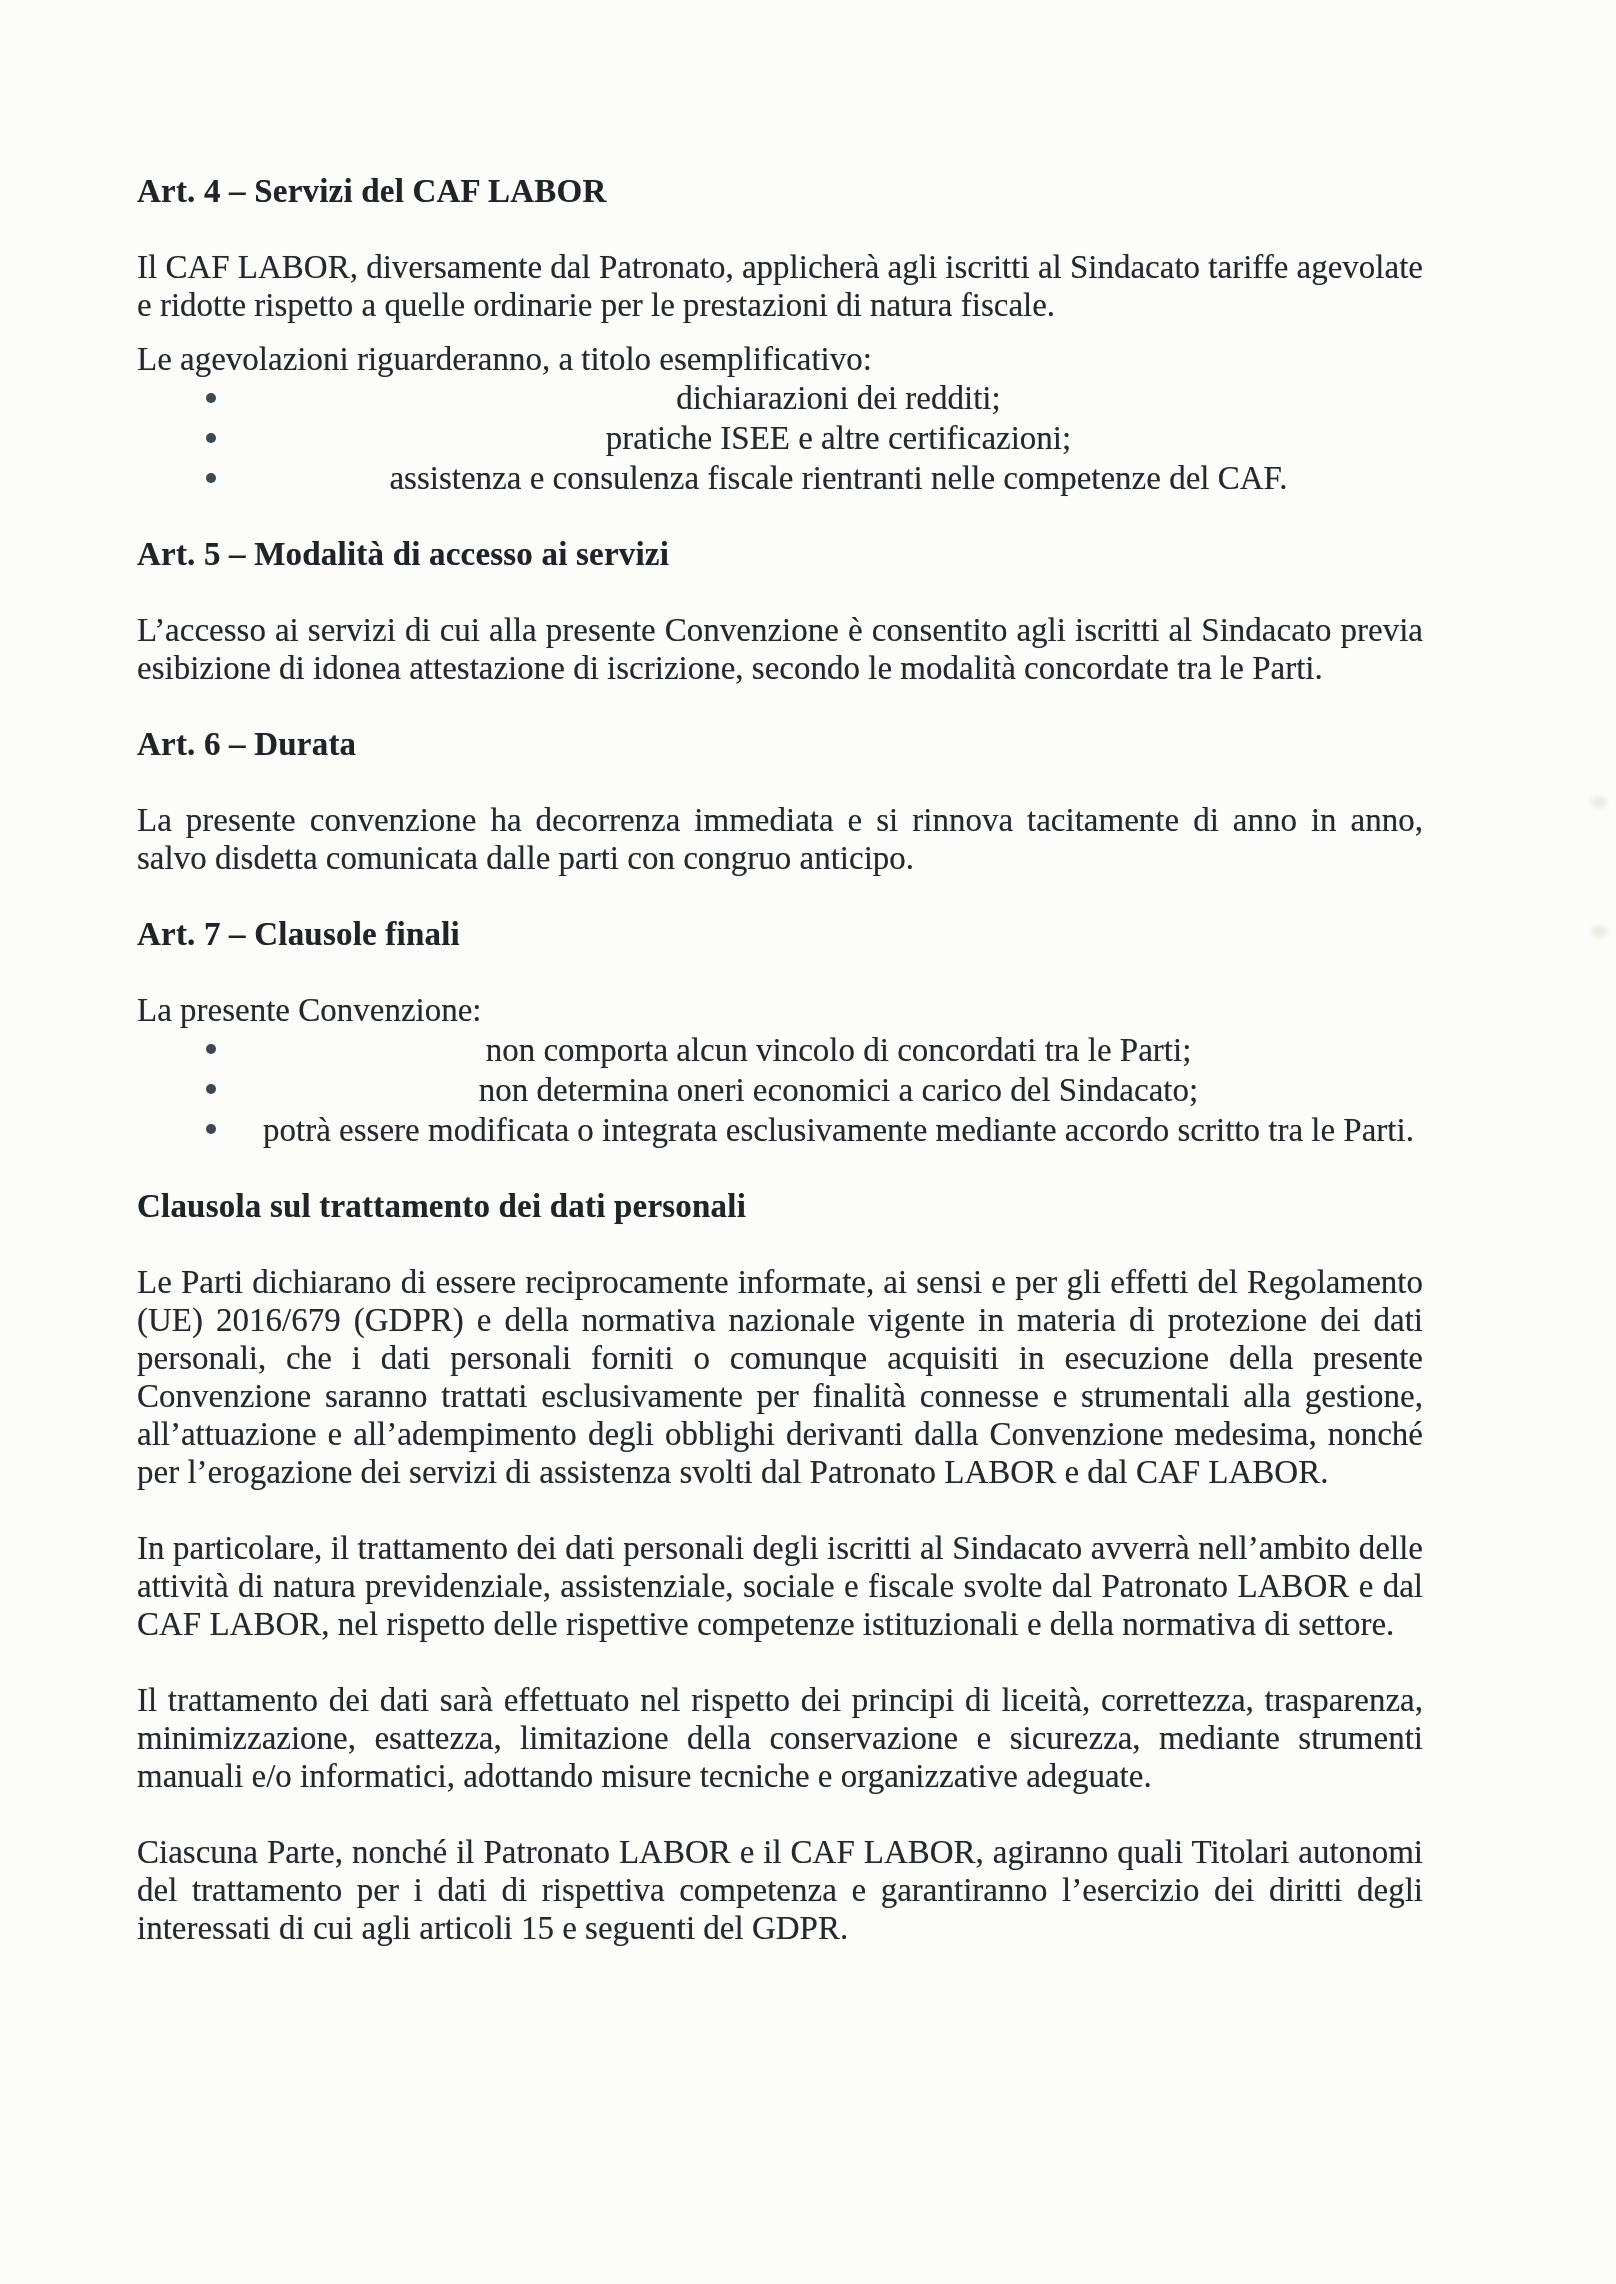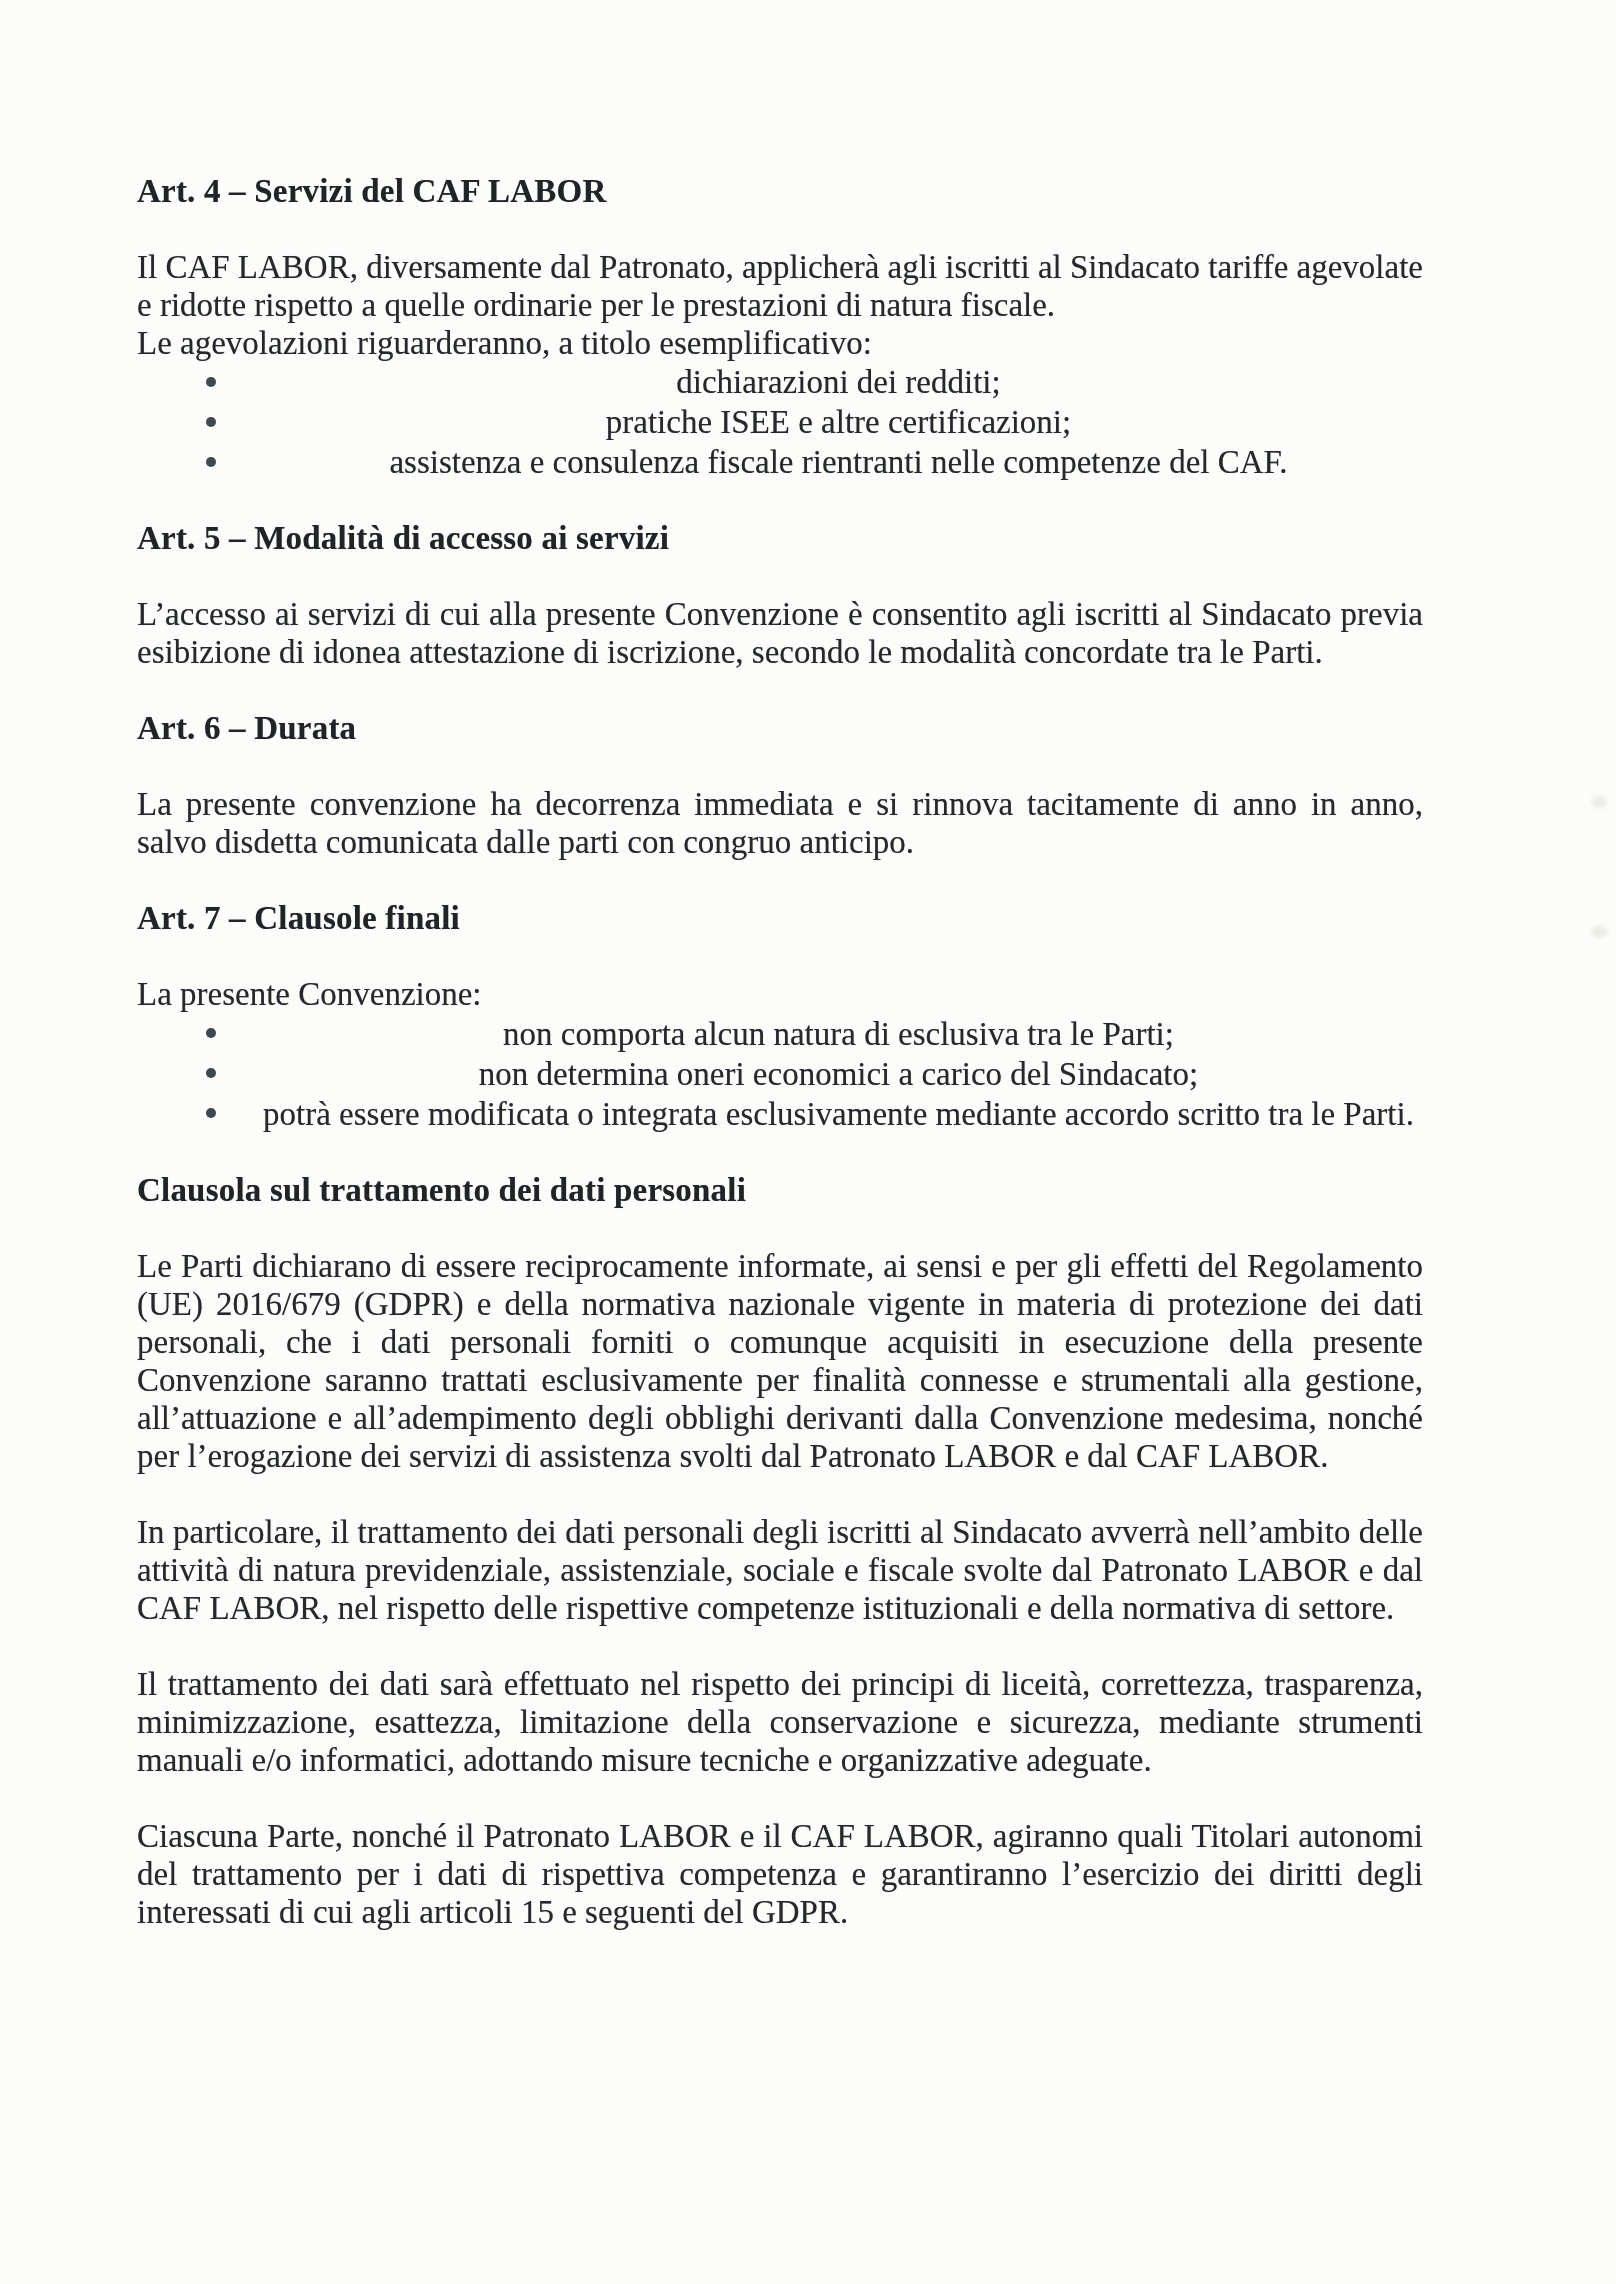--- a/index.html
+++ b/index.html
@@ -34,21 +34,21 @@
     margin:0 0 38px 0;
     letter-spacing:0.2px;
     text-align:left;
   }
 
   .para {
     text-align:justify;
     margin:0 0 38px 0;
   }
 
-  .para.tight { margin-bottom:0; }
+  .para.tight { margin-bottom:16px; }
   .para.intro { margin-bottom:0; text-align:left; }
   .para.last { margin-bottom:10px; }
 
   ul.bullet-list {
     list-style:none;
     margin:1.3px 0 38px 0;
     padding-left:117px;
   }
 
   ul.bullet-list li {
@@ -100,21 +100,21 @@
     <h2 class="heading">Art. 5 – Modalità di accesso ai servizi</h2>
     <p class="para">L’accesso ai servizi di cui alla presente Convenzione è consentito agli iscritti al Sindacato previa esibizione di idonea attestazione di iscrizione, secondo le modalità concordate tra le Parti.</p>
 
     <h2 class="heading">Art. 6 – Durata</h2>
     <p class="para">La presente convenzione ha decorrenza immediata e si rinnova tacitamente di anno in anno, salvo disdetta comunicata dalle parti con congruo anticipo.</p>
 
     <h2 class="heading">Art. 7 – Clausole finali</h2>
     <p class="para intro">La presente Convenzione:</p>
 
     <ul class="bullet-list">
-      <li>non comporta alcun natura di esclusiva tra le Parti;</li>
+      <li>non comporta alcun vincolo di concordati tra le Parti;</li>
       <li>non determina oneri economici a carico del Sindacato;</li>
       <li>potrà essere modificata o integrata esclusivamente mediante accordo scritto tra le Parti.</li>
     </ul>
 
     <h2 class="heading">Clausola sul trattamento dei dati personali</h2>
     <p class="para">Le Parti dichiarano di essere reciprocamente informate, ai sensi e per gli effetti del Regolamento (UE) 2016/679 (GDPR) e della normativa nazionale vigente in materia di protezione dei dati personali, che i dati personali forniti o comunque acquisiti in esecuzione della presente Convenzione saranno trattati esclusivamente per finalità connesse e strumentali alla gestione, all’attuazione e all’adempimento degli obblighi derivanti dalla Convenzione medesima, nonché per l’erogazione dei servizi di assistenza svolti dal Patronato LABOR e dal CAF LABOR.</p>
     <p class="para">In particolare, il trattamento dei dati personali degli iscritti al Sindacato avverrà nell’ambito delle attività di natura previdenziale, assistenziale, sociale e fiscale svolte dal Patronato LABOR e dal CAF LABOR, nel rispetto delle rispettive competenze istituzionali e della normativa di settore.</p>
     <p class="para">Il trattamento dei dati sarà effettuato nel rispetto dei principi di liceità, correttezza, trasparenza, minimizzazione, esattezza, limitazione della conservazione e sicurezza, mediante strumenti manuali e/o informatici, adottando misure tecniche e organizzative adeguate.</p>
     <p class="para last">Ciascuna Parte, nonché il Patronato LABOR e il CAF LABOR, agiranno quali Titolari autonomi del trattamento per i dati di rispettiva competenza e garantiranno l’esercizio dei diritti degli interessati di cui agli articoli 15 e seguenti del GDPR.</p>
 

